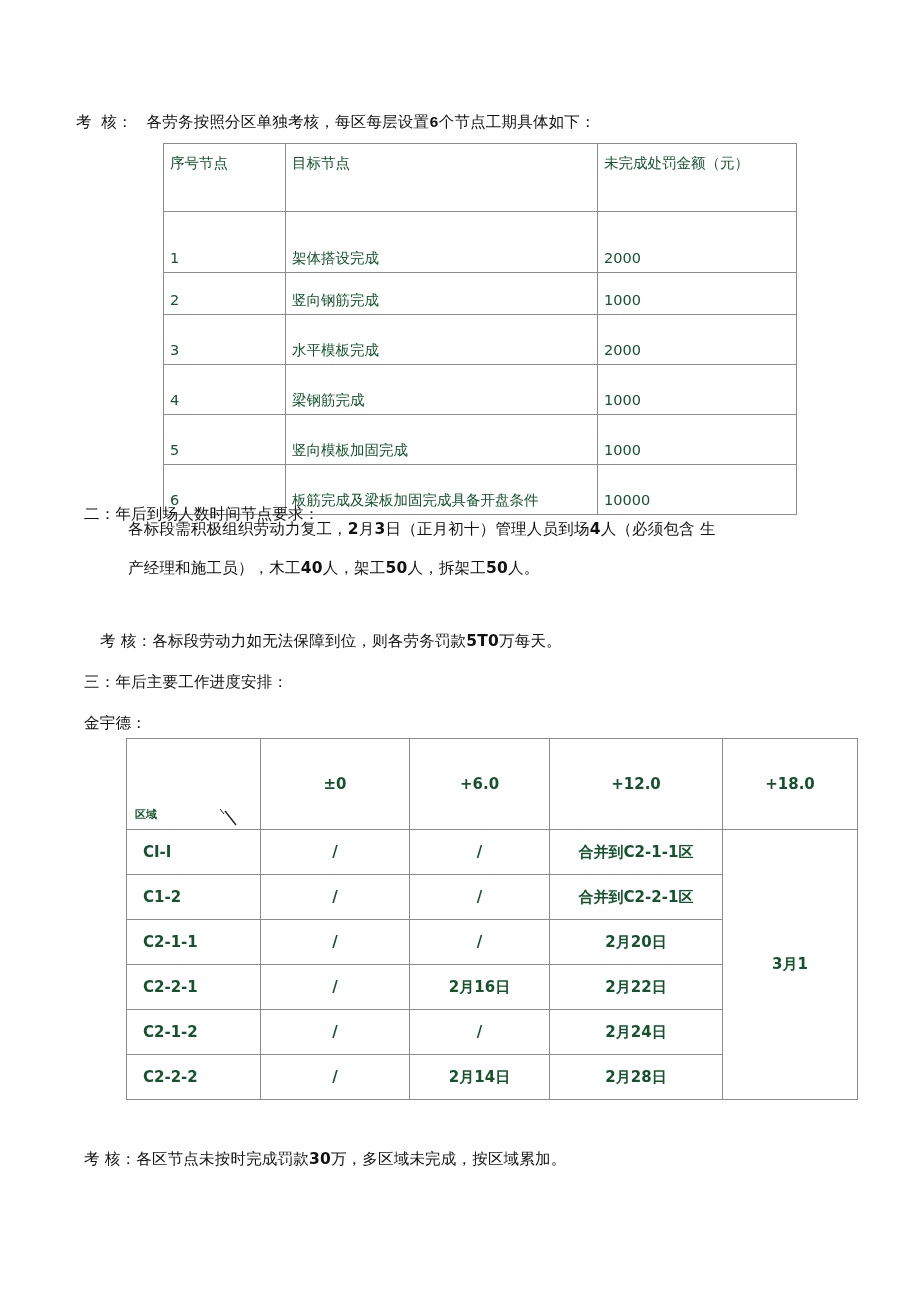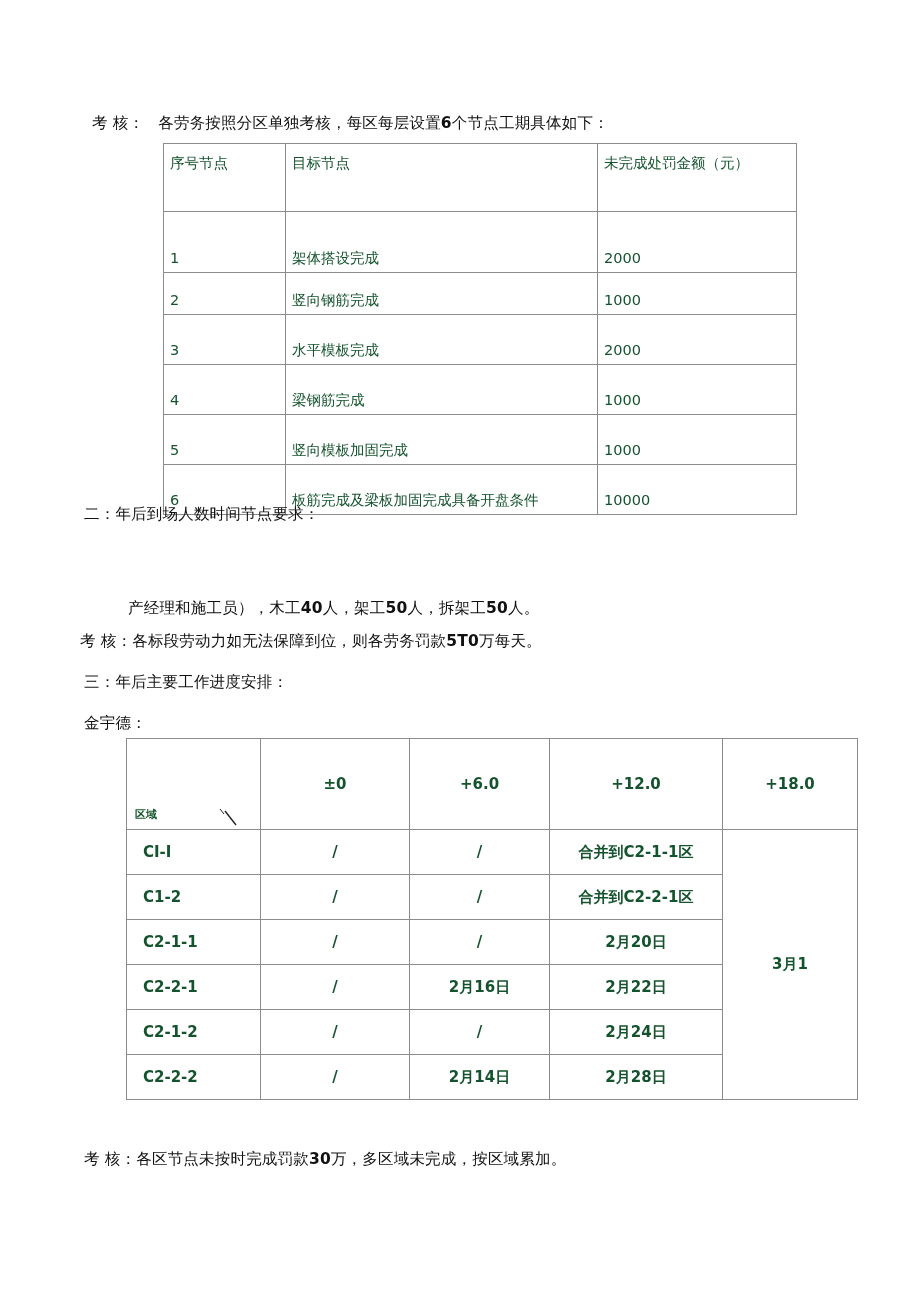--- a/index.html
+++ b/index.html
@@ -110,21 +110,21 @@
   .merged-cell {
     vertical-align: middle;
     text-align: center;
   }
 </style>
 </head>
 <body>
 
 <div id="page">
 
-  <div class="para" style="left:92px; top:112px;"><span>考 核：</span><span style="display:inline-block;width:14px;"></span><span>各劳务按照分区单独考核，每区每层设置</span><span class="b">6</span><span>个节点工期具体如下：</span></div>
+  <div class="para" style="left:76px; top:112px;font-family:Liberation Mono, monospace;"><span>考 核：</span><span style="display:inline-block;width:14px;"></span><span>各劳务按照分区单独考核，每区每层设置</span><span class="b">6</span><span>个节点工期具体如下：</span></div>
 
   <table id="t1" class="doc-table">
     <tbody>
         <tr class="hdr">
       <td class="c-no">序号节点</td>
       <td class="c-desc">目标节点</td>
       <td class="c-amt">未完成处罚金额（元）</td>
     </tr>
     <tr class="r1">
       <td>1</td>
@@ -154,25 +154,26 @@
     <tr class="r6">
       <td>6</td>
       <td>板筋完成及梁板加固完成具备开盘条件</td>
       <td>10000</td>
     </tr>
   </tbody>
     </table>
 
   <div class="para" style="left:84px; top:478px;margin-top:25px;">二：年后到场人数时间节点要求：</div>
 
-
-  <div class="para" style="left:128px; top:557px;margin-top:40px;"><span>产经理和施工员），木工</span><span class="b">40</span><span>人，架工</span><span class="b">50</span><span>人，拆架工</span><span class="b">50</span><span>人。</span></div>
-
-
-  <div class="para" style="left:80px; top:630px;"><span>考 核：</span><span>各标段劳动力如无法保障到位，则各劳务罚款</span><span class="b">5T0</span><span>万每天。</span></div>
+  <div class="para" style="left:128px; top:518px;"><span>各标段需积极组织劳动力复工，</span><span class="b">2</span><span>月</span><span class="b">3</span><span>日（正月初十）管理人员到场</span><span class="b">4</span><span>人（必须包含 生</span></div>
+
+  <div class="para" style="left:128px; top:557px;"><span>产经理和施工员），木工</span><span class="b">40</span><span>人，架工</span><span class="b">50</span><span>人，拆架工</span><span class="b">50</span><span>人。</span></div>
+
+
+  <div class="para" style="left:100px; top:630px;"><span>考 核：</span><span>各标段劳动力如无法保障到位，则各劳务罚款</span><span class="b">5T0</span><span>万每天。</span></div>
 
   <div class="para" style="left:84px; top:671px;">三：年后主要工作进度安排：</div>
 
   <div class="para" style="left:84px; top:712px;">金宇德：</div>
 
   <table id="t2" class="doc-table">
     <tbody>
         <tr class="hdr">
       <td class="col-zone corner"><span>区域</span><svg class="corner-mark" viewBox="0 0 26 22">
             <line x1="4" y1="4" x2="8" y2="9" stroke="#222" stroke-width="1"></line>

